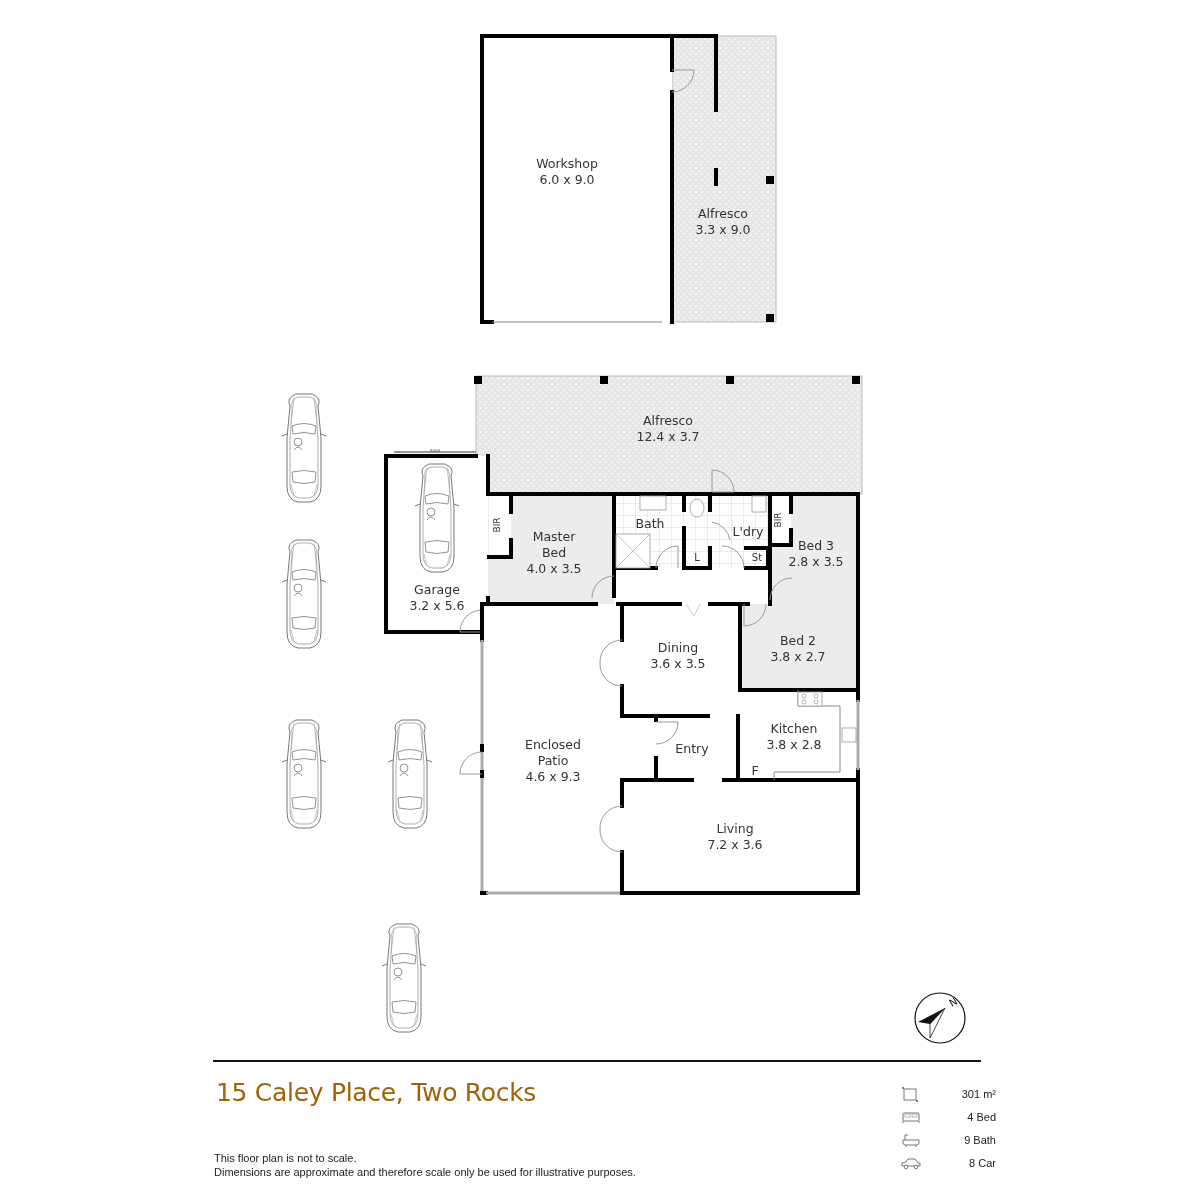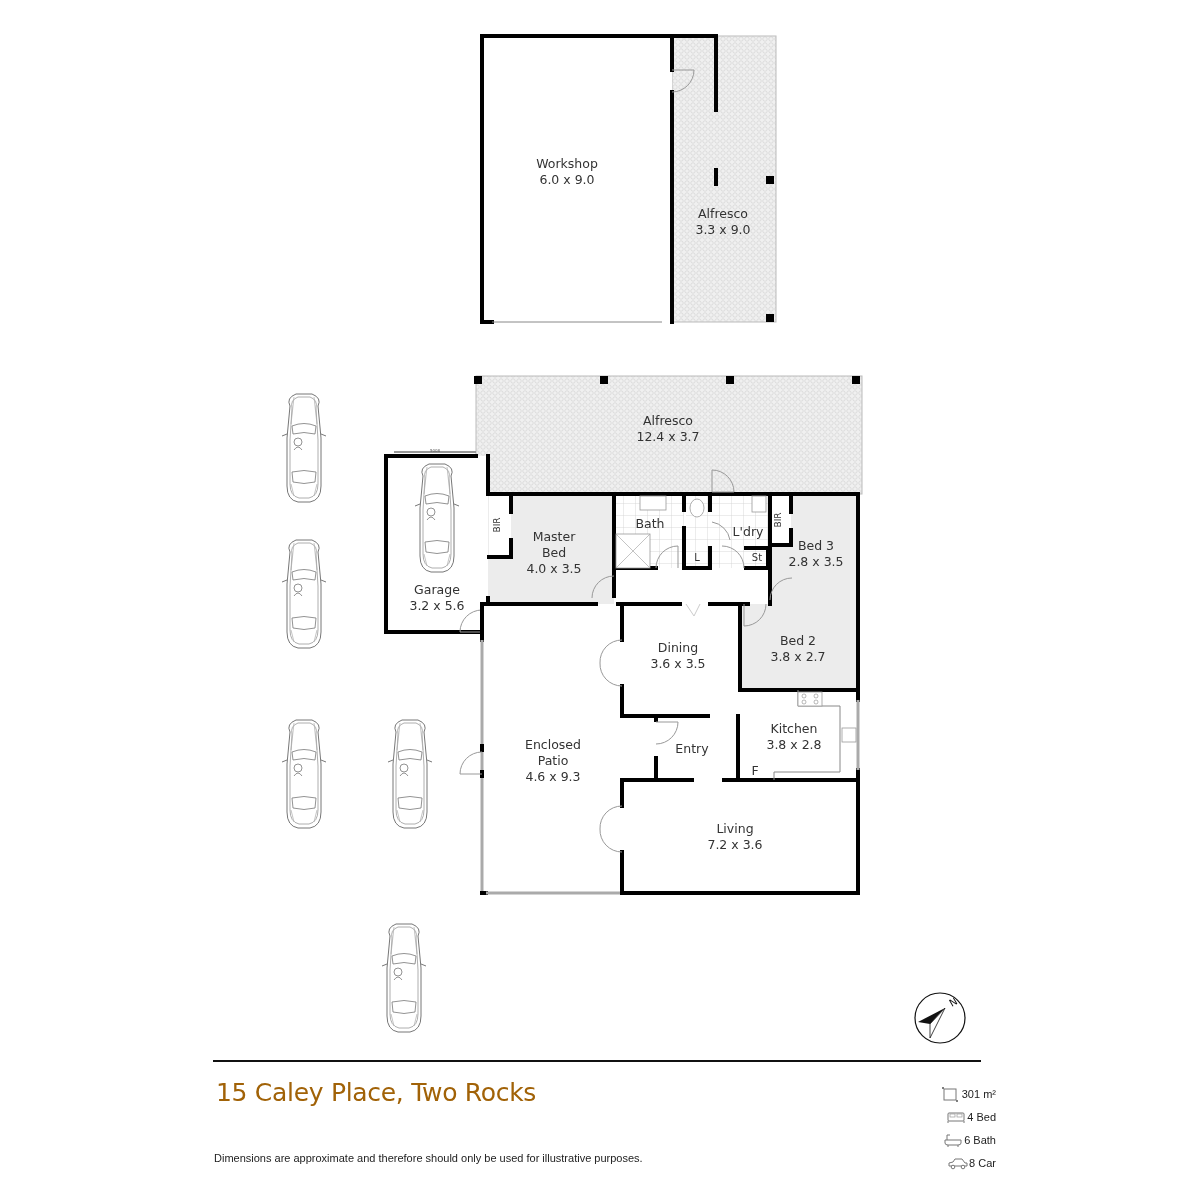--- a/index.html
+++ b/index.html
@@ -7,21 +7,21 @@
   #plan { position:absolute; left:0; top:0; width:1200px; height:1200px; }
   .room-label { font-family:"DejaVu Sans", sans-serif; font-size:12.5px; fill:#333; text-anchor:middle; }
   .small-label { font-family:"DejaVu Sans", sans-serif; font-size:10px; fill:#333; text-anchor:middle; }
   .wall { stroke:#000; stroke-width:4; fill:none; stroke-linecap:square; }
   .thin { stroke:#888; stroke-width:1; fill:none; }
   .door { stroke:#999; stroke-width:1; fill:none; }
   .footer-rule { position:absolute; left:213px; top:1060px; width:768px; height:2px; background:#111; }
   .address { position:absolute; left:216px; top:1078px; font-size:25px; font-family:"DejaVu Sans", sans-serif; color:#a16207; letter-spacing:-0.3px; }
   .disclaimer { position:absolute; left:214px; top:1151px; font-size:11px; line-height:14px; color:#222; font-family:"Liberation Sans", sans-serif; }
   .stats { position:absolute; left:900px; top:1082px; width:96px; }
-  .stat { display:flex; align-items:center; justify-content:flex-end; height:23px; font-size:11px; color:#222; font-family:"Liberation Sans", sans-serif; }
+  .stat { display:flex; align-items:center; justify-content:space-between; height:23px; font-size:11px; color:#222; font-family:"Liberation Sans", sans-serif; }
   .stat svg { width:22px; height:16px; }
 </style>
 </head>
 <body>
 
 <svg id="plan" viewBox="0 0 1200 1200" xmlns="http://www.w3.org/2000/svg">
   <defs>
     <pattern id="paving" width="6" height="6" patternUnits="userSpaceOnUse">
       <rect width="6" height="6" fill="#f0f0f0"></rect>
       <circle cx="3" cy="3" r="2.2" fill="none" stroke="#d6d6d6" stroke-width="0.8"></circle>
@@ -186,21 +186,22 @@
     <circle cx="940" cy="1018" r="25" fill="#fff" stroke="#111" stroke-width="1.2"></circle>
     <path d="M945,1008 L918,1022 L930,1024 Z" fill="#111"></path>
     <path d="M945,1008 L930,1024 L930,1038 Z" fill="#fff" stroke="#111" stroke-width="0.8"></path>
     <text x="955" y="1005" font-size="10" fill="#111" text-anchor="middle" transform="rotate(-30 955 1005)">N</text>
   </g>
 </svg>
 
 <div class="footer-rule"></div>
 <div class="address">15 Caley Place, Two Rocks</div>
 <div class="disclaimer">
-  <div>Dimensions are approximate and therefore should only be used for illustrative purposes.</div>
+  <div>This floor plan is not to scale.</div>
+  <div>Dimensions are approximate and therefore scale only be used for illustrative purposes.</div>
 </div>
 
 <div class="stats">
   <div class="stat">
     <svg viewBox="0 0 22 16">
         <rect x="4" y="3" width="12" height="11" fill="none" stroke="#777" stroke-width="1"></rect>
         <circle cx="3" cy="2" r="1" fill="#555"></circle>
         <circle cx="17" cy="15" r="1" fill="#555"></circle>
       </svg>
     <span>301 m²</span>
@@ -213,21 +214,21 @@
         <path d="M3,12 V14 M19,12 V14" stroke="#777"></path>
       </svg>
     <span>4 Bed</span>
   </div>
   <div class="stat">
     <svg viewBox="0 0 22 16">
         <path d="M3,8 H19 V11 Q19,13 16,13 H6 Q3,13 3,11 Z" fill="none" stroke="#777"></path>
         <path d="M5,8 V3 H8" fill="none" stroke="#777"></path>
         <path d="M6,13 V15 M16,13 V15" stroke="#777"></path>
       </svg>
-    <span>6 Bath</span>
+    <span>9 Bath</span>
   </div>
   <div class="stat">
     <svg viewBox="0 0 22 16">
         <path d="M2,11 V8 L6,7 L8,4 H15 L18,8 H20 V11 Z" fill="none" stroke="#777"></path>
         <circle cx="6" cy="12" r="1.8" fill="#fff" stroke="#777"></circle>
         <circle cx="16" cy="12" r="1.8" fill="#fff" stroke="#777"></circle>
       </svg>
     <span>8 Car</span>
   </div>
 </div>

